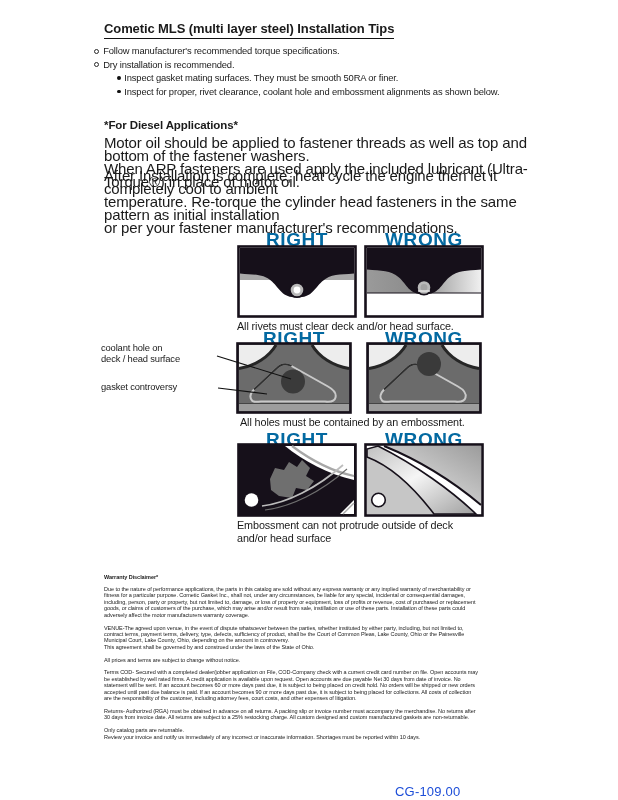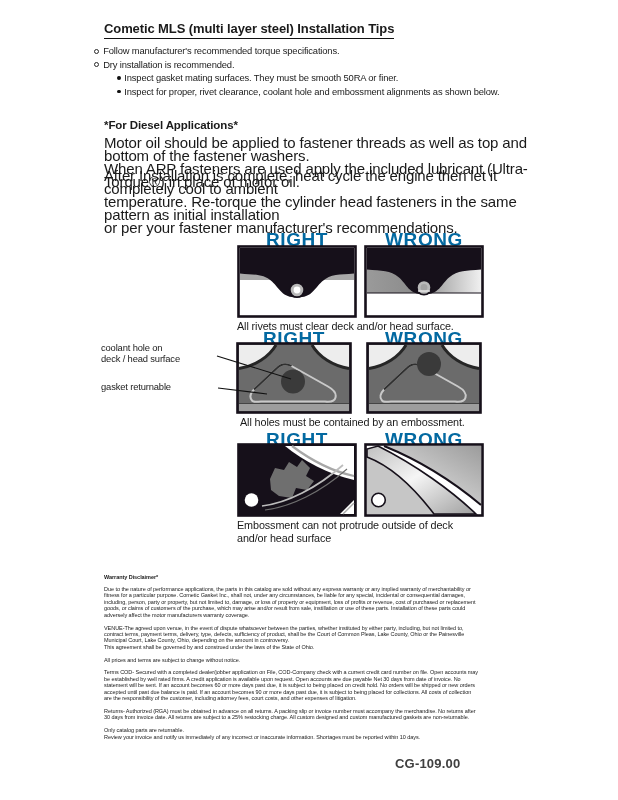--- a/index.html
+++ b/index.html
@@ -21,21 +21,21 @@
   .f-dot { flex:0 0 auto; width:3.8px; height:3.8px; background:#111; border-radius:50%; margin:3.6px 3.5px 0 0; }
   .b-txt { font-size:9.4px; letter-spacing:-0.15px; }
   .h2 { font-size:11.5px; font-weight:bold; letter-spacing:-0.1px; }
   .para { font-size:15px; line-height:13px; letter-spacing:-0.15px; white-space:pre-line; width:460px; }
   .dlabel { font-size:19px; font-weight:bold; letter-spacing:0.6px; text-align:center; color:#0369a1; }
   .caption { font-size:10.8px; letter-spacing:-0.1px; white-space:pre-line; line-height:12.6px; }
   .ann { font-size:9.4px; letter-spacing:-0.15px; text-align:left; line-height:11px; white-space:pre-line; }
   .fineprint { left:104px; top:574px; width:442px; }
   .fineprint .fp-h { font-size:5.5px; font-weight:bold; margin-bottom:6px; letter-spacing:-0.05px; }
   .fineprint p { font-size:5.5px; line-height:6.45px; letter-spacing:-0.05px; margin:0 0 6.3px 0; white-space:pre-line; }
-  .footer-code { left:395px; top:756px; font-size:13px; color:#404040; letter-spacing:0.2px;font-weight:bold; }
+  .footer-code { left:395px; top:784px; font-size:13px; color:#1d4ed8; letter-spacing:0.2px; }
   svg { display:block; }
 </style>
 </head>
 <body>
 
 <div class="page">
 
   <div class="abs title">Cometic MLS (multi layer steel) Installation Tips</div>
 
   <div class="abs bullets">
@@ -93,21 +93,21 @@
     <line x1="54" y1="46" x2="66" y2="46" stroke="#e8e8e8" stroke-width="1.4"></line>
   </svg>
 
   <div class="abs caption" style="left:237px; top:320px;">All rivets must clear deck and/or head surface.</div>
 
   <div class="abs dlabel" style="left:236px; top:328px; width:116px;">RIGHT</div>
   <div class="abs dlabel" style="left:366px; top:328px; width:116px;">WRONG</div>
 
   <div class="abs ann" style="left:101px; top:342px; width:112px;">coolant hole on
 deck / head surface</div>
-  <div class="abs ann" style="left:101px; top:381px; width:114px;">gasket returnable</div>
+  <div class="abs ann" style="left:101px; top:381px; width:114px;">gasket controversy</div>
 
   <svg class="abs" style="left:236px; top:342px;" width="116" height="72" viewBox="0 0 116 72">
     <rect x="1.5" y="1.5" width="113" height="69" fill="#6b6b6b" stroke="#16101a" stroke-width="2.6"></rect>
     <rect x="3" y="61.5" width="110" height="7.5" fill="#9d9d9d"></rect>
     <line x1="3" y1="61.5" x2="113" y2="61.5" stroke="#454545" stroke-width="1"></line>
     <path d="M3,3 H40 C33,15 19,24 3,26.5 Z" fill="#ededed"></path>
     <path d="M40,3 C33,15 19,24 3,26.5" stroke="#262626" stroke-width="3" fill="none"></path>
     <path d="M113,3 H76 C83,15 97,24 113,26.5 Z" fill="#ededed"></path>
     <path d="M76,3 C83,15 97,24 113,26.5" stroke="#262626" stroke-width="3" fill="none"></path>
     <path d="M16,58.5 Q12,54 18,47.5 L41,26 Q47.5,19.5 55.5,24 L92,44.5 Q101,49.5 99.5,55.5 Q98.5,60.5 89,59.5 L25,59.5 Q17,60.5 16,58.5 Z" fill="none" stroke="#c9c9c9" stroke-width="2"></path>

